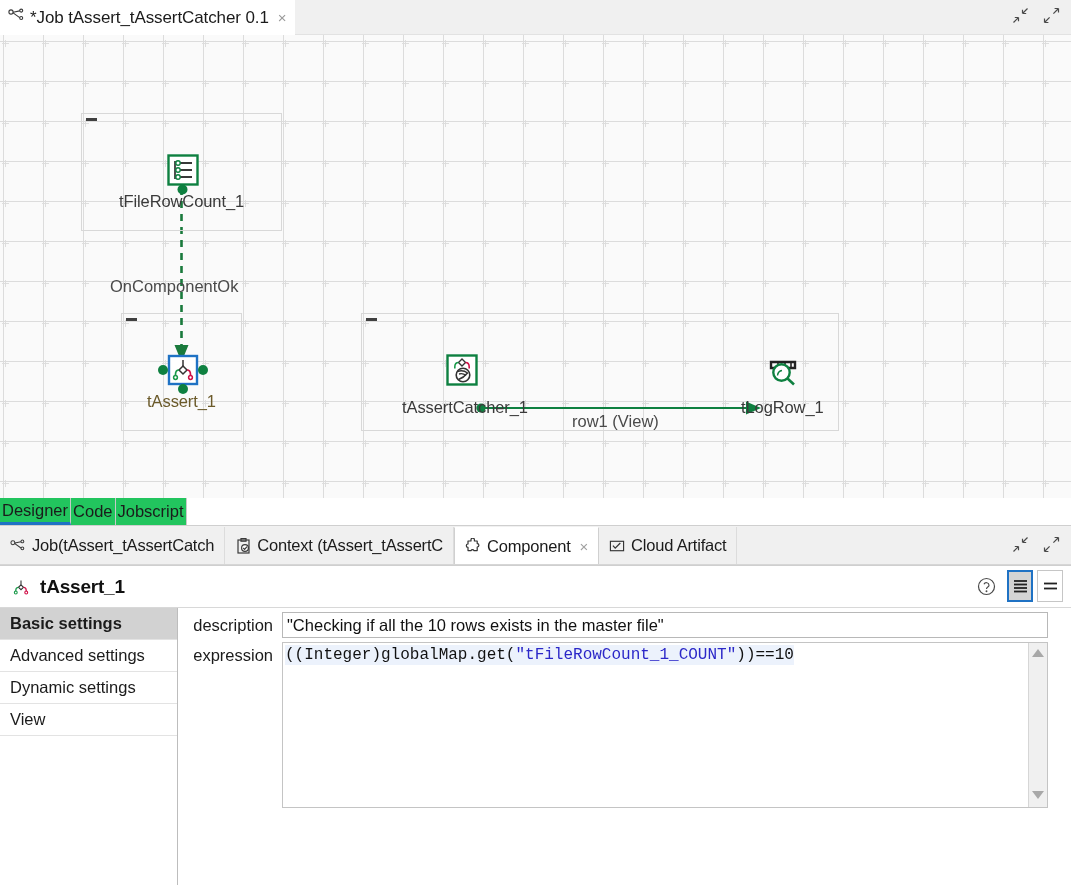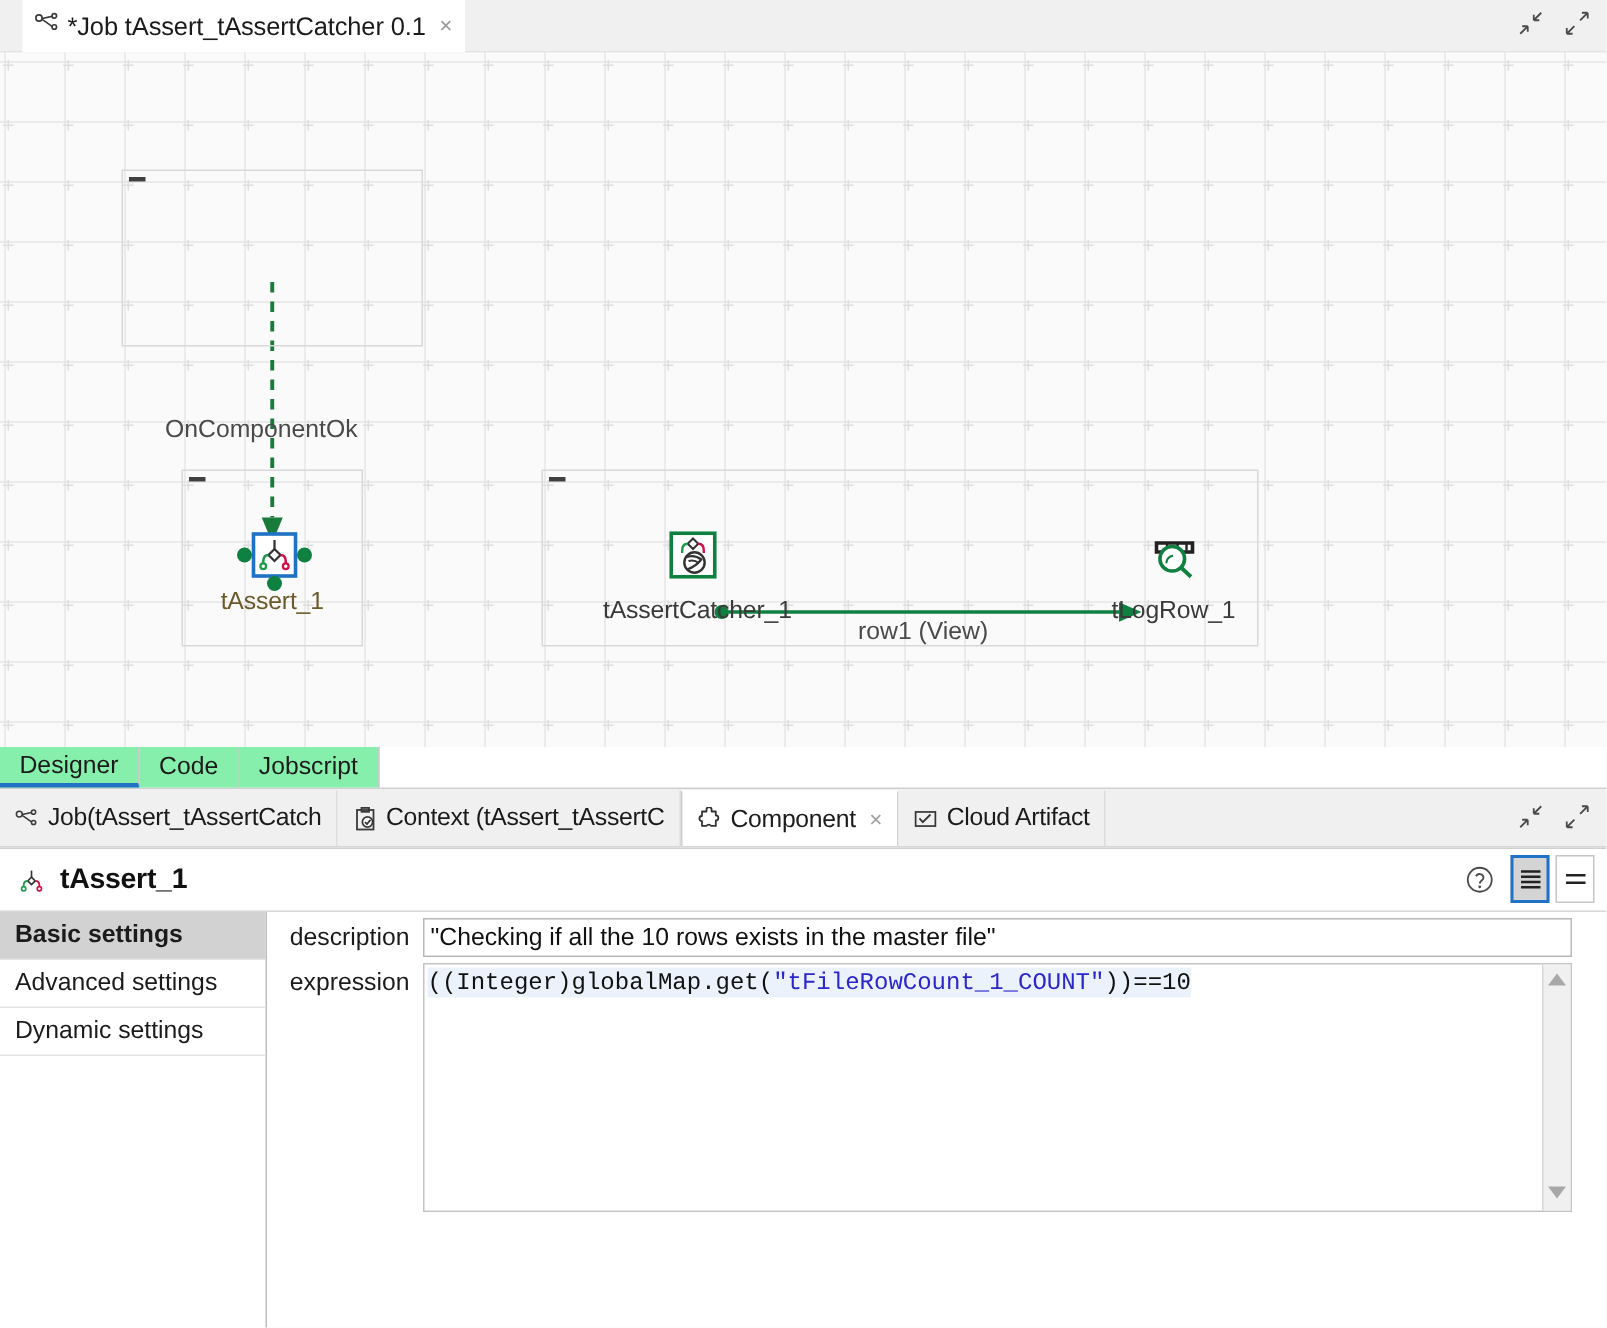--- a/index.html
+++ b/index.html
@@ -18,21 +18,21 @@
     background: #f1f1f1;
   }
 
   
   .editor-tabbar {
     position: absolute; left: 0; top: 0; width: 1071px; height: 35px;
     background: #f0f0f0;
     border-bottom: 1px solid #e2e2e2;
   }
   .editor-tab {
-    position: absolute; left: 15px; top: 0; height: 35px;
+    position: absolute; left: 0; top: 0; height: 35px;
     background: #ffffff;
     display: flex; align-items: center;
     padding: 0 8px 0 8px;
     gap: 5px;
   }
   .editor-tab .tab-title {
     font-size: 17px; color: #1b1b1b; white-space: nowrap;
     letter-spacing: -0.1px;
   }
   .tab-close {
@@ -99,22 +99,22 @@
   .link-svg { position: absolute; left: 0; top: 0; width: 1071px; height: 463px; pointer-events: none; }
 
   
   .designer-tabs {
     position: absolute; left: 0; top: 498px; width: 1071px; height: 28px;
     background: #ffffff;
     border-bottom: 1px solid #cfcfcf;
     display: flex; align-items: stretch;
   }
   .dtab {
-    display: flex; align-items: center; padding: 0 13px;
-    font-size: 16.5px; color: #1b1b1b; background: #86efac;
+    display: flex; align-items: center; padding: 0 2px;
+    font-size: 16.5px; color: #1b1b1b; background: #22c55e;
     border-right: 1px solid #c9c9c9;
     cursor: pointer; white-space: nowrap;
   }
   .dtab.active { border-bottom: 3px solid #1f72c4; font-weight: 400; }
 
   
   .view-tabbar {
     position: absolute; left: 0; top: 527px; width: 1071px; height: 38px;
     background: #f0f0f0;
     display: flex; align-items: stretch;
@@ -596,20 +596,38 @@
     </div>
 
     <div class="node-box" style="left:121px; top:278px; width:121px; height:118px;">
       <div class="handle"></div>
     </div>
 
     <div class="node-box" style="left:361px; top:278px; width:478px; height:118px;">
       <div class="handle"></div>
     </div>
 
+    <div class="node" style="left:131px; top:115px; width:101px;">
+      <div class="node-icon">
+        <svg width="40" height="40" viewBox="0 0 40 40">
+          <rect x="5.5" y="5.5" width="29" height="29" fill="#ffffff" stroke="#0e8040" stroke-width="2.4"></rect>
+          <line x1="12" y1="11" x2="12" y2="29" stroke="#222" stroke-width="1.6"></line>
+          <line x1="16" y1="13" x2="29" y2="13" stroke="#222" stroke-width="1.8"></line>
+          <line x1="16" y1="20" x2="29" y2="20" stroke="#222" stroke-width="1.8"></line>
+          <line x1="16" y1="27" x2="29" y2="27" stroke="#222" stroke-width="1.8"></line>
+          <circle cx="15" cy="13" r="2.2" fill="#ffffff" stroke="#0e8040" stroke-width="1.4"></circle>
+          <circle cx="15" cy="20" r="2.2" fill="#ffffff" stroke="#0e8040" stroke-width="1.4"></circle>
+          <circle cx="15" cy="27" r="2.2" fill="#ffffff" stroke="#0e8040" stroke-width="1.4"></circle>
+        </svg>
+        <svg width="13" height="13" viewBox="0 0 13 13" style="position:absolute;left:13.5px;top:33px;">
+          <circle cx="6.5" cy="6.5" r="5" fill="#0e8040"></circle>
+        </svg>
+      </div>
+      <div class="node-label">tFileRowCount_1</div>
+    </div>
 
     <div class="conn-label" style="left:110px; top:242px;">OnComponentOk</div>
 
     <div class="node" style="left:141px; top:315px; width:81px;">
       <div class="node-icon">
         <svg width="40" height="40" viewBox="0 0 40 40">
           <rect x="6" y="6" width="28" height="28" fill="#ffffff" stroke="#1f72c4" stroke-width="2.4"></rect>
           <path d="M20 10 L20 16" stroke="#333" stroke-width="1.5" fill="none"></path>
           <path d="M20 16 L24 20 L20 24 L16 20 Z" fill="#ffffff" stroke="#333" stroke-width="1.5"></path>
           <path d="M16 20 Q12.5 20 12.5 24.5 L12.5 26" stroke="#1a9a4a" stroke-width="1.7" fill="none"></path>
@@ -780,20 +798,23 @@
       <div class="settings-list">
         <div class="sitem active">
           <span>Basic settings</span>
         </div>
         <div class="sitem">
           <span>Advanced settings</span>
         </div>
         <div class="sitem">
           <span>Dynamic settings</span>
         </div>
+        <div class="sitem">
+          <span>View</span>
+        </div>
       </div>
 
       <div class="fields">
         <div class="field-row">
           <div class="field-label">description</div>
           <input class="desc-input" type="text" value="&quot;Checking if all the 10 rows exists in the master file&quot;" style="">
         </div>
 
         <div class="field-row">
           <div class="field-label">expression</div>

